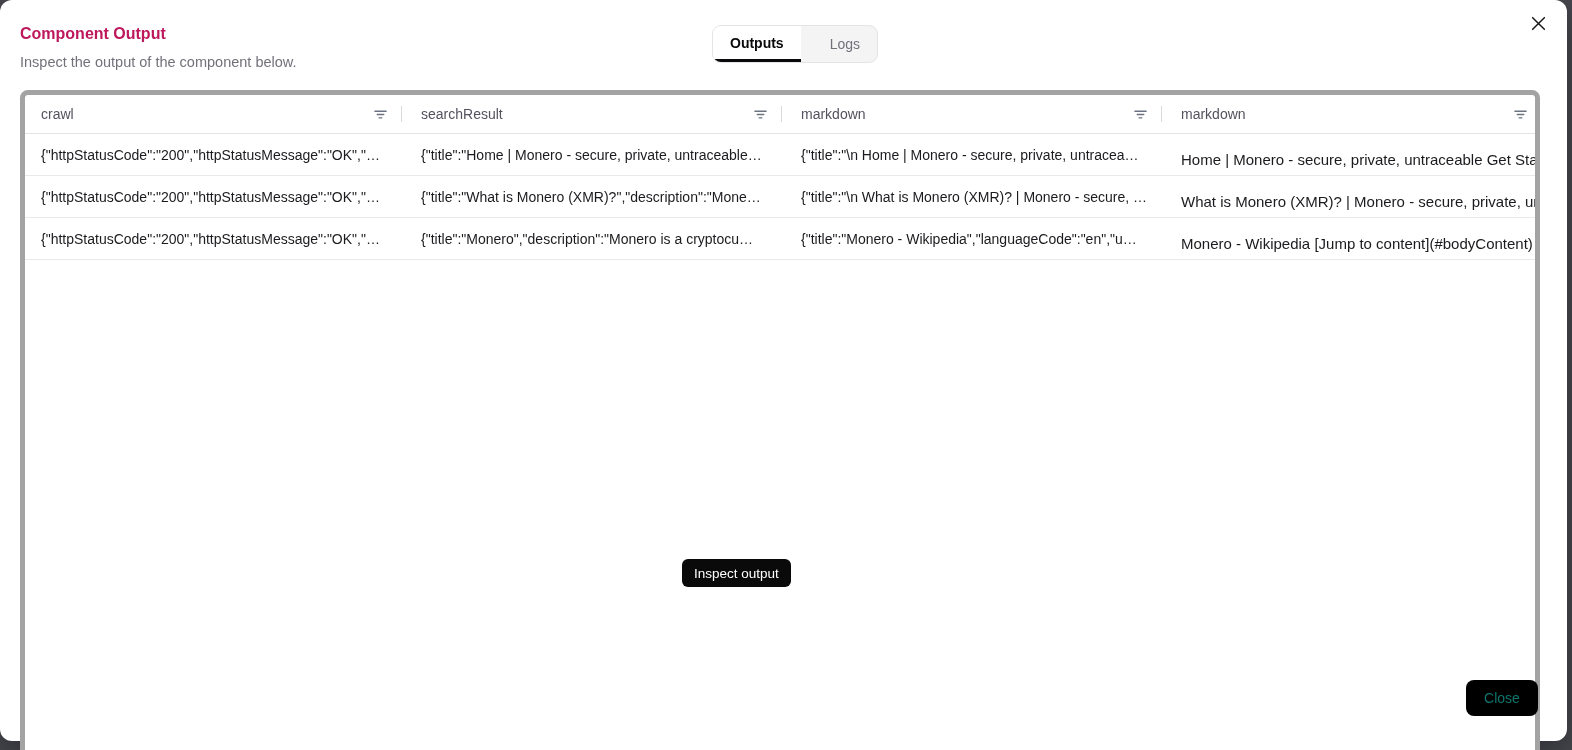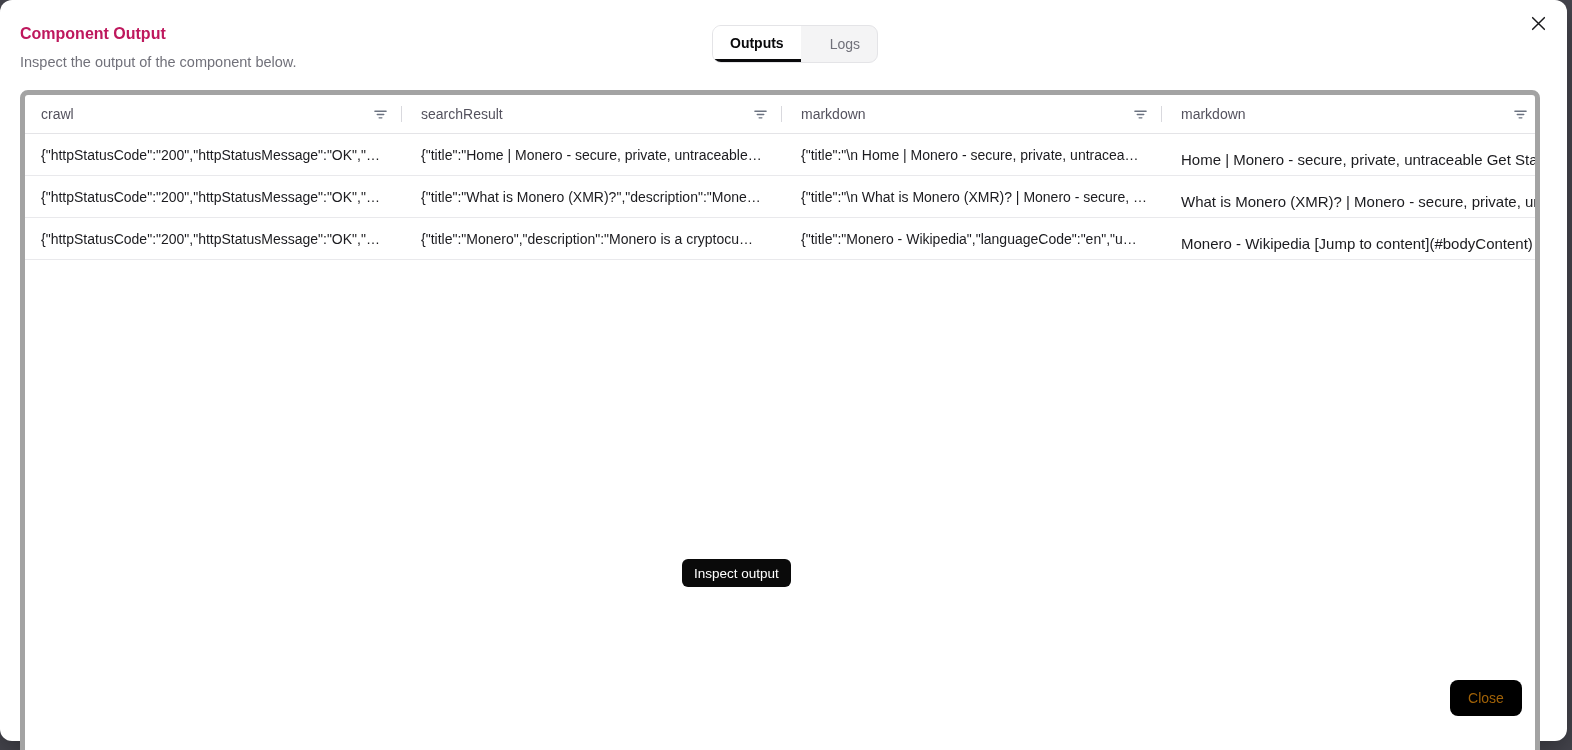--- a/index.html
+++ b/index.html
@@ -78,22 +78,22 @@
   
   .tooltip {
     position:absolute; left:666px; top:559px; height:28px;
     display:flex; align-items:center; padding:0 12px;
     background:#0a0a0a; color:#ffffff; font-size:13.5px; border-radius:6px;
     white-space:nowrap;
     margin-left:16px;
   }
   
   .close-btn {
-    position:absolute; right:45px; bottom:25px; height:36px; min-width:72px;
-    padding:0 16px; background:#000000; color:#a16207; border:none;
+    position:absolute; right:29px; bottom:25px; height:36px; min-width:72px;
+    padding:0 16px; background:#000000; color:#0f766e; border:none;
     border-radius:8px; font-size:14px; font-weight:500; cursor:pointer;
     font-family:"Liberation Sans", sans-serif;
   }
 </style>
 </head>
 <body>
 
 <div class="modal">
 
   <div class="modal-title">Component Output</div>

